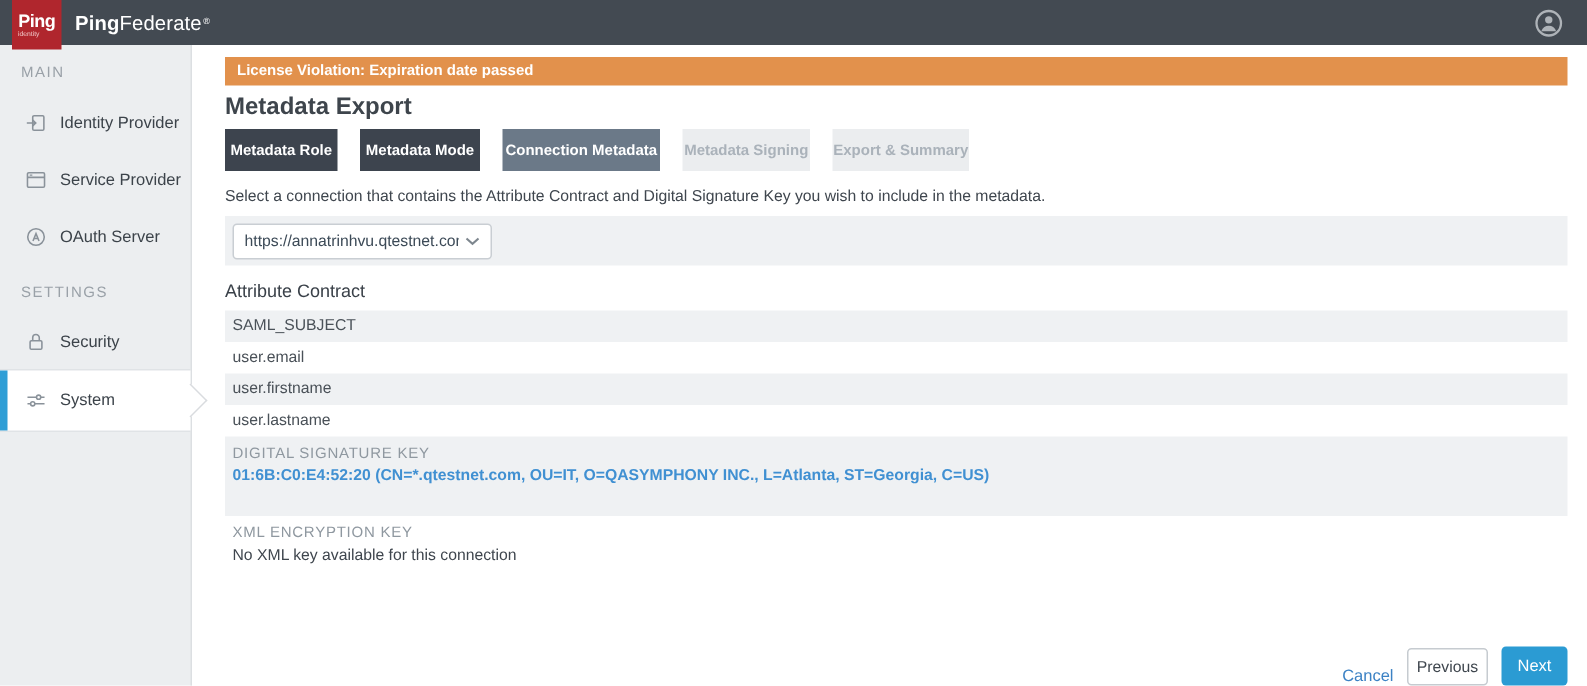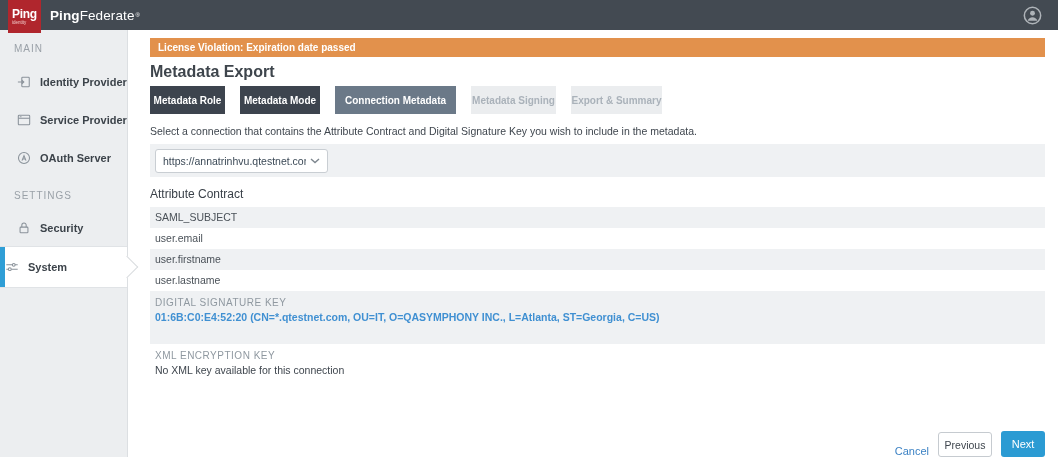--- a/index.html
+++ b/index.html
@@ -40,26 +40,26 @@
     background:#eceef0; border-right:1px solid #dcdfe2; z-index:10;
   }
   .side-section-label {
     margin:14px 0 0 14px; font-size:10px; letter-spacing:1px;
     color:#9aa1a8; line-height:10px; height:10px;
   }
   .side-items-main { margin-top:9px; }
   .side-items-settings { margin-top:8px; }
   .side-item {
     height:38px; display:flex; align-items:center; gap:9px;
-    padding-left:17px; font-size:11px; color:#3c434a; cursor:pointer;font-weight:bold;
+    padding-left:17px; font-size:11px; color:#3c434a; cursor:pointer;
   }
   .side-item .icn { width:14px; height:14px; flex:0 0 14px; display:flex; align-items:center; }
   .side-item.selected {
     height:40px; background:#ffffff; position:relative;
-    border-left:5px solid #2f9ed6; padding-left:0; z-index:12;
+    border-left:5px solid #2f9ed6; padding-left:12px; z-index:12;
     box-shadow:0 -1px 0 #e0e3e6, 0 1px 0 #e0e3e6;
   }
   .side-item.selected::after {
     content:""; position:absolute; right:-8px; top:50%;
     width:15px; height:15px; background:#ffffff;
     transform:translateY(-50%) rotate(45deg);
     border-top:1px solid #d9dcdf; border-right:1px solid #d9dcdf;
   }
 
   
@@ -75,21 +75,21 @@
   .page-title { margin-top:5px; font-size:16px; font-weight:700; color:#3e454c; line-height:20px; }
 
   .tabs { display:flex; gap:15px; margin-top:4px; }
   .tab {
     height:28px; display:flex; align-items:center; justify-content:center;
     font-size:10px; font-weight:bold; cursor:default;
   }
   .tab.done   { background:#3d444e; color:#ffffff; cursor:pointer; }
   .tab.active { background:#6b7988; color:#ffffff; }
   .tab.disabled { background:#ebedef; color:#aab2ba; }
-  .tab.w1 { width:75px; } .tab.w2 { width:80px; } .tab.w3 { width:121px; }
+  .tab.w1 { width:75px; } .tab.w2 { width:80px; } .tab.w3 { width:105px; }
   .tab.w4 { width:85px; } .tab.w5 { width:91px; }
 
   .instruction { margin-top:11px; font-size:10.5px; color:#3f464e; line-height:13px; }
 
   .select-band {
     margin-top:6px; height:33px; background:#eff1f3;
     display:flex; align-items:center; padding-left:5px;
   }
   .select-box {
     width:173px; height:24px; background:#fff;

